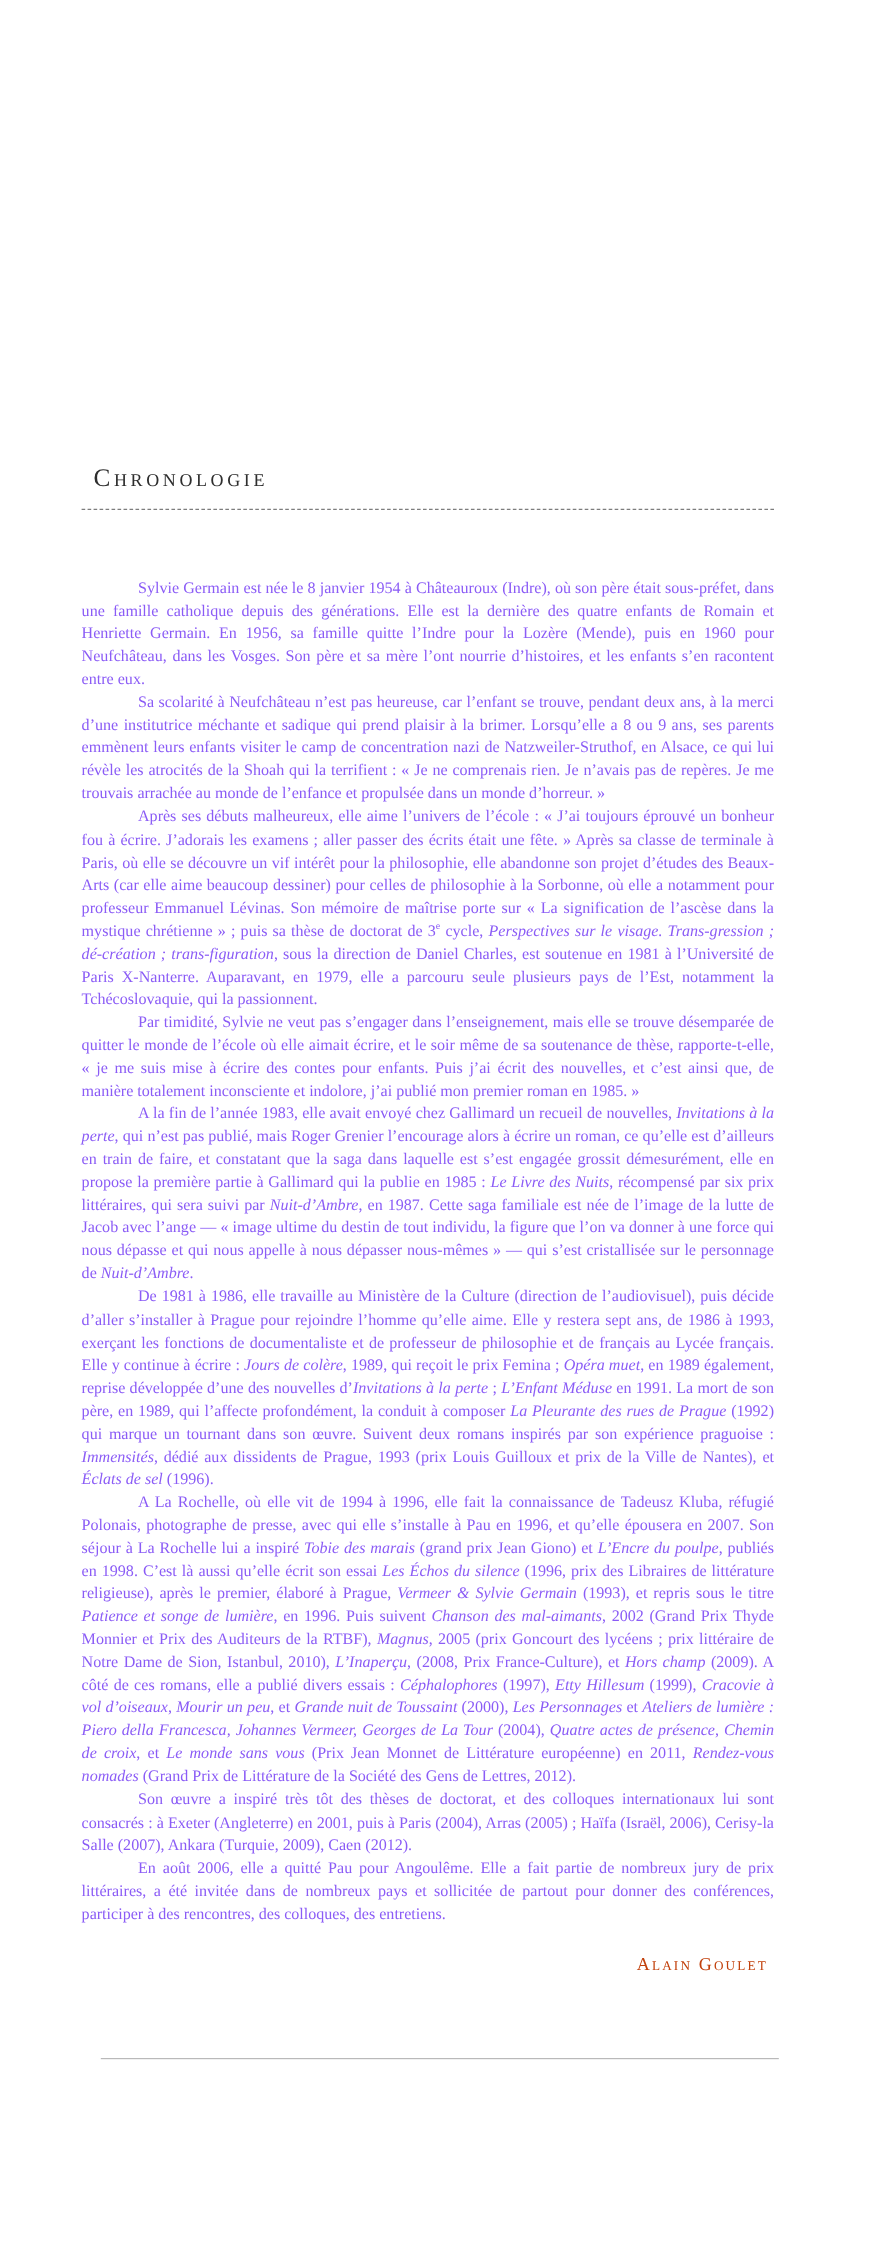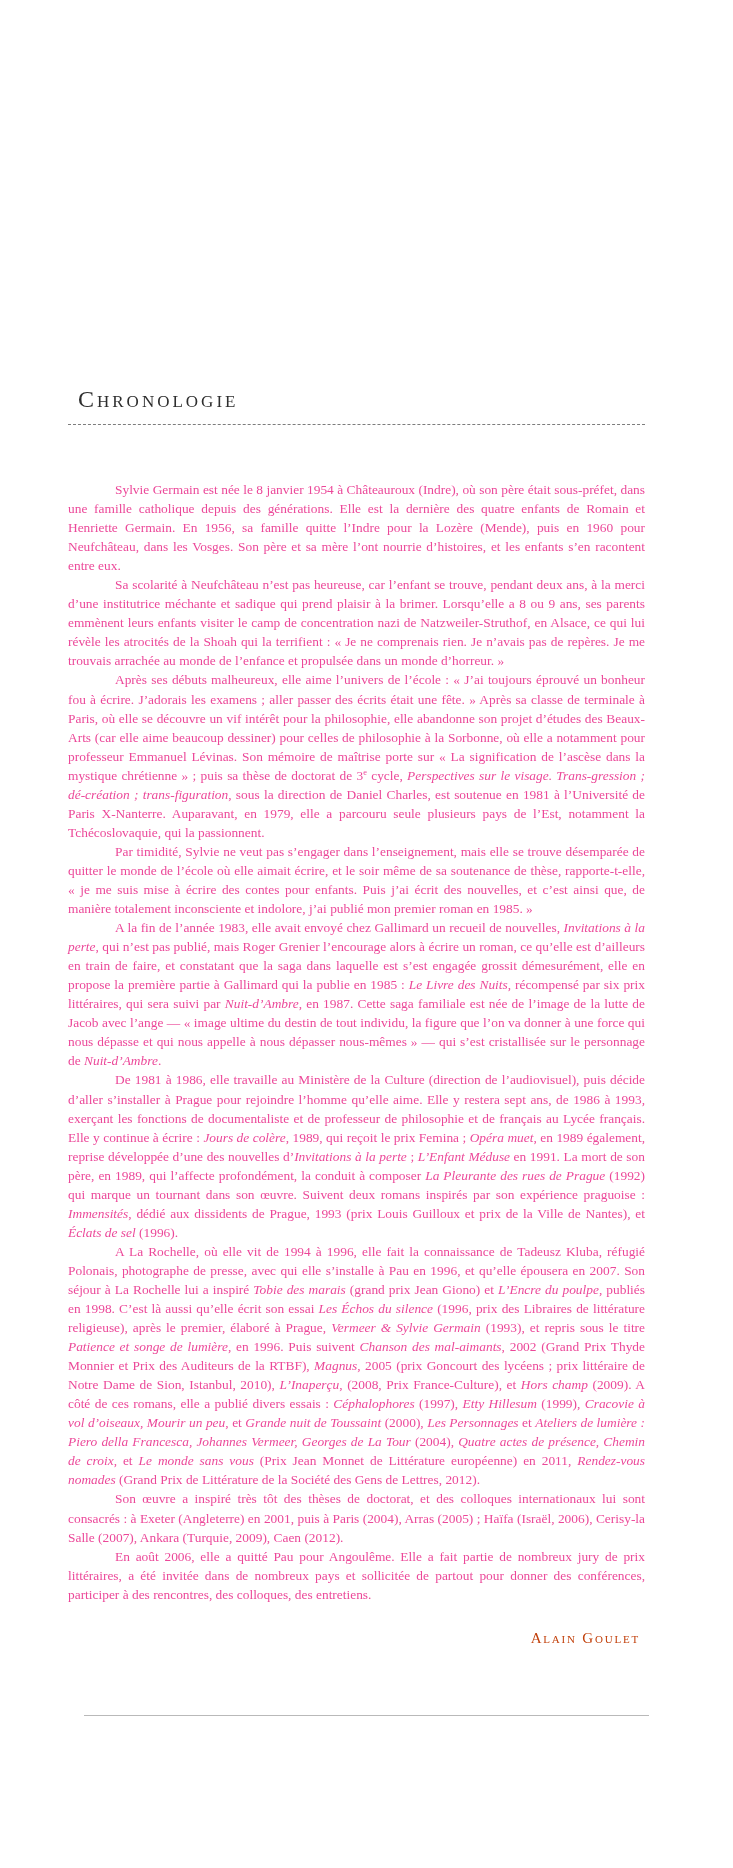--- a/index.html
+++ b/index.html
@@ -14,21 +14,21 @@
     background: #ffffff;
     font-family: "Liberation Serif", serif;
     overflow: hidden;
   }
   .page-title {
     position: absolute;
     left: 78px;
     top: 386px;
     margin: 0;
     font-weight: 400;
-    font-size: 24px;
+    font-size: 21px;
     letter-spacing: 3px;
     font-variant: small-caps;
     color: #2e2e2e;
     font-family: "Liberation Serif", serif;
   }
   .dotted-rule {
     position: absolute;
     left: 68px;
     width: 577px;
     top: 424px;
@@ -40,21 +40,21 @@
     left: 68px;
     top: 480px;
     width: 577px;
   }
   .body-text p {
     margin: 0;
     text-indent: 47px;
     text-align: justify;
     font-size: 13.4px;
     line-height: 19.05px;
-    color: #ec4899;
+    color: #8b5cf6;
     hyphens: auto;
     -webkit-hyphens: auto;
   }
   .body-text p i { font-style: italic; }
   .body-text p sup {
     font-size: 0.62em;
     vertical-align: super;
     line-height: 0;
   }
   .signature {

